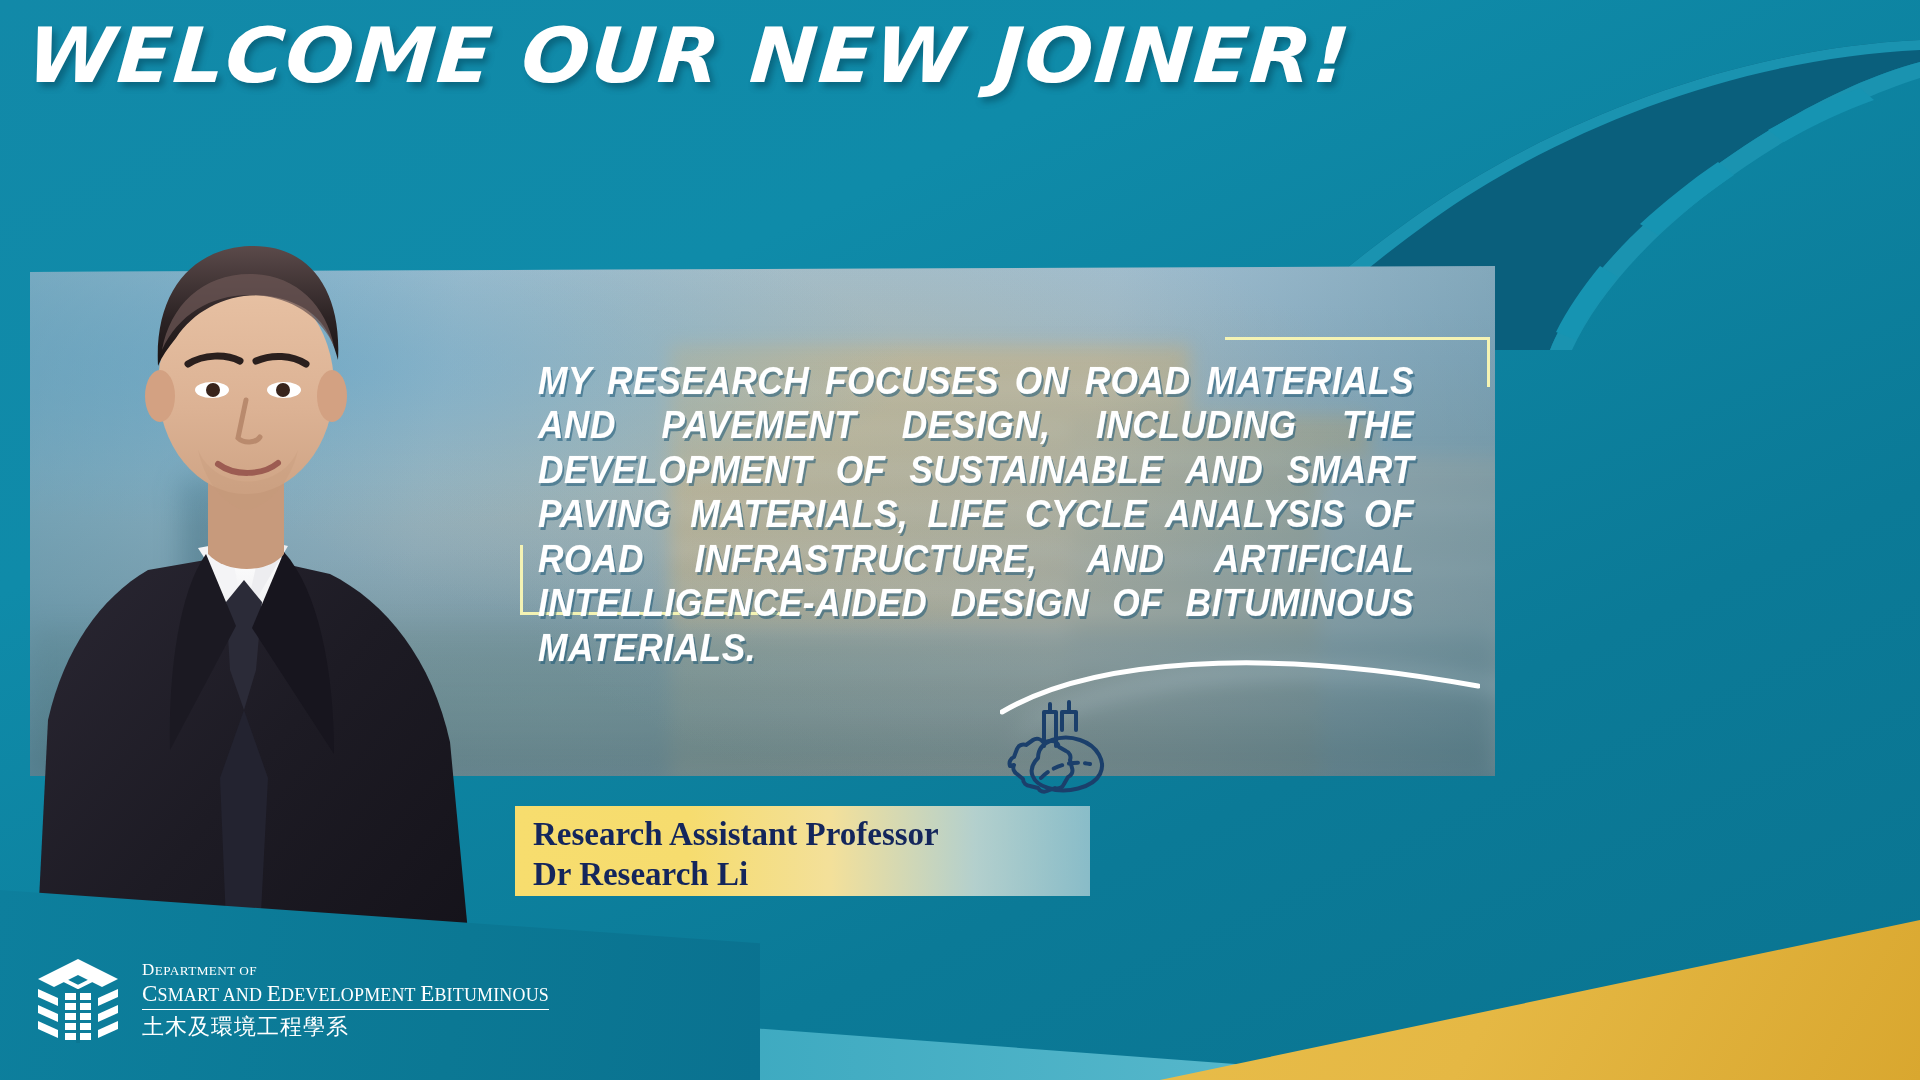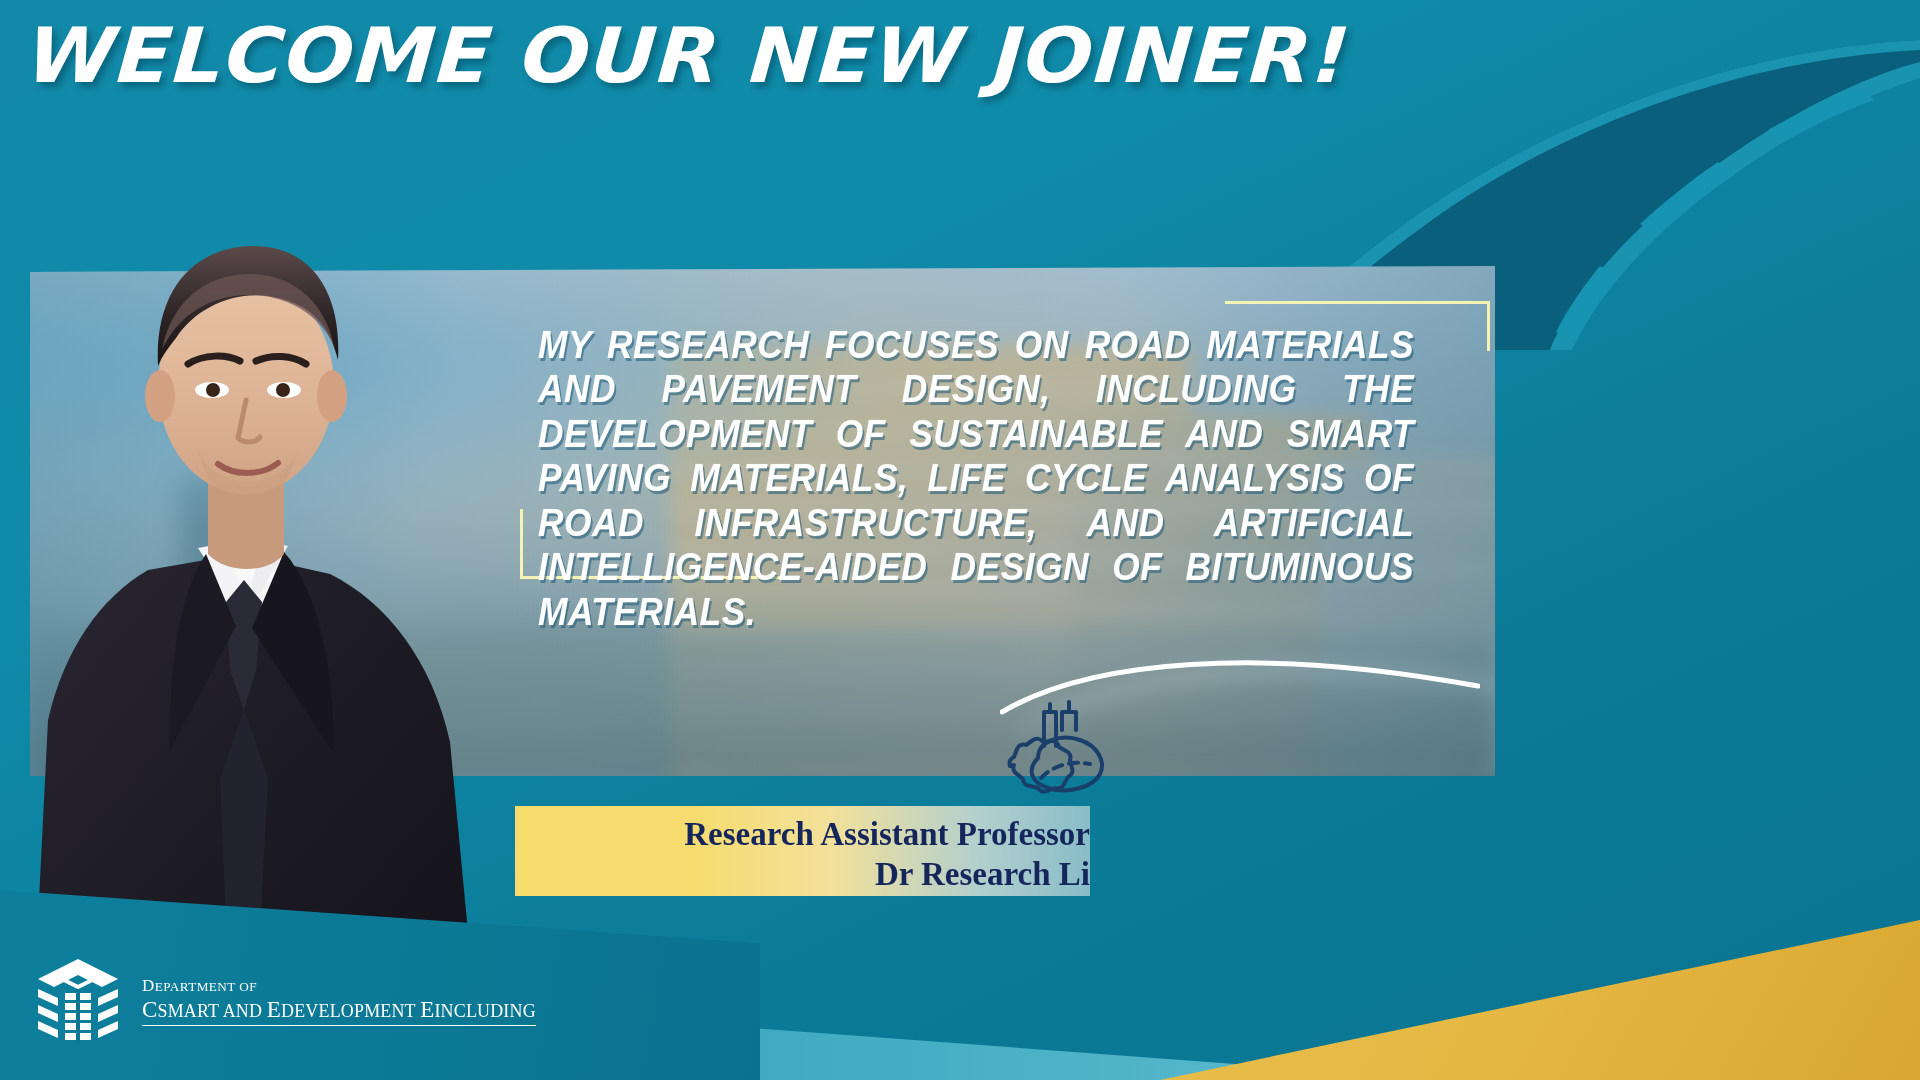--- a/index.html
+++ b/index.html
@@ -84,21 +84,21 @@
     position:absolute;
     left:30px; bottom:0;
     width:470px; height:930px;
     pointer-events:none;
   }
   .person svg{display:block; width:100%; height:100%;}
 
   
   .quote-block{
     position:absolute;
-    left:520px; top:301px;
+    left:520px; top:337px;
     width:970px; height:270px;
   }
   .bracket-tr{
     position:absolute; right:0; top:0;
     width:265px; height:50px;
     border-top:3px solid #f4f3b4;
     border-right:3px solid #f4f3b4;
   }
   .bracket-bl{
     position:absolute; left:0; bottom:-8px;
@@ -154,21 +154,20 @@
     white-space:nowrap;
   }
 
   
   .nameplate{
     position:absolute;
     left:515px; top:806px;
     width:575px; height:90px;
     background:linear-gradient(90deg,#f7dd6e 0%, #f6dc6e 30%, #f3e09a 55%, rgba(244,240,225,.72) 80%, rgba(240,242,240,.55) 100%);
     padding:9px 0 0 18px;
-    text-align:right;
   }
   .nameplate .role,
   .nameplate .name{
     margin:0;
     font-family:"Liberation Serif","DejaVu Serif",serif;
     font-weight:700;
     font-size:33px;
     line-height:1.2;
     color:#14265c;
     white-space:nowrap;
@@ -402,18 +401,19 @@
         <rect x="33" y="68" width="26" height="7"></rect>
         <rect x="33" y="78" width="26" height="7"></rect>
         <rect x="44" y="34" width="4" height="54" fill="#0b7692"></rect>
       </g>
     </svg>
     <div class="logo-text">
       <div class="logo-l1">
         <span>D</span><span class="sc">EPARTMENT OF</span>
       </div>
       <div class="logo-l2">
-        <span>C</span><span class="sc">SMART </span><span class="sc">AND </span><span>E</span><span class="sc">DEVELOPMENT </span><span>E</span><span class="sc">INCLUDING</span>
+        <span>C</span><span class="sc">SMART </span><span class="sc">AND </span><span>E</span><span class="sc">DEVELOPMENT </span><span>E</span><span class="sc">BITUMINOUS</span>
       </div>
+      <div class="logo-l3">土木及環境工程學系</div>
     </div>
   </div>
 
 </div>
 
 </body></html>

